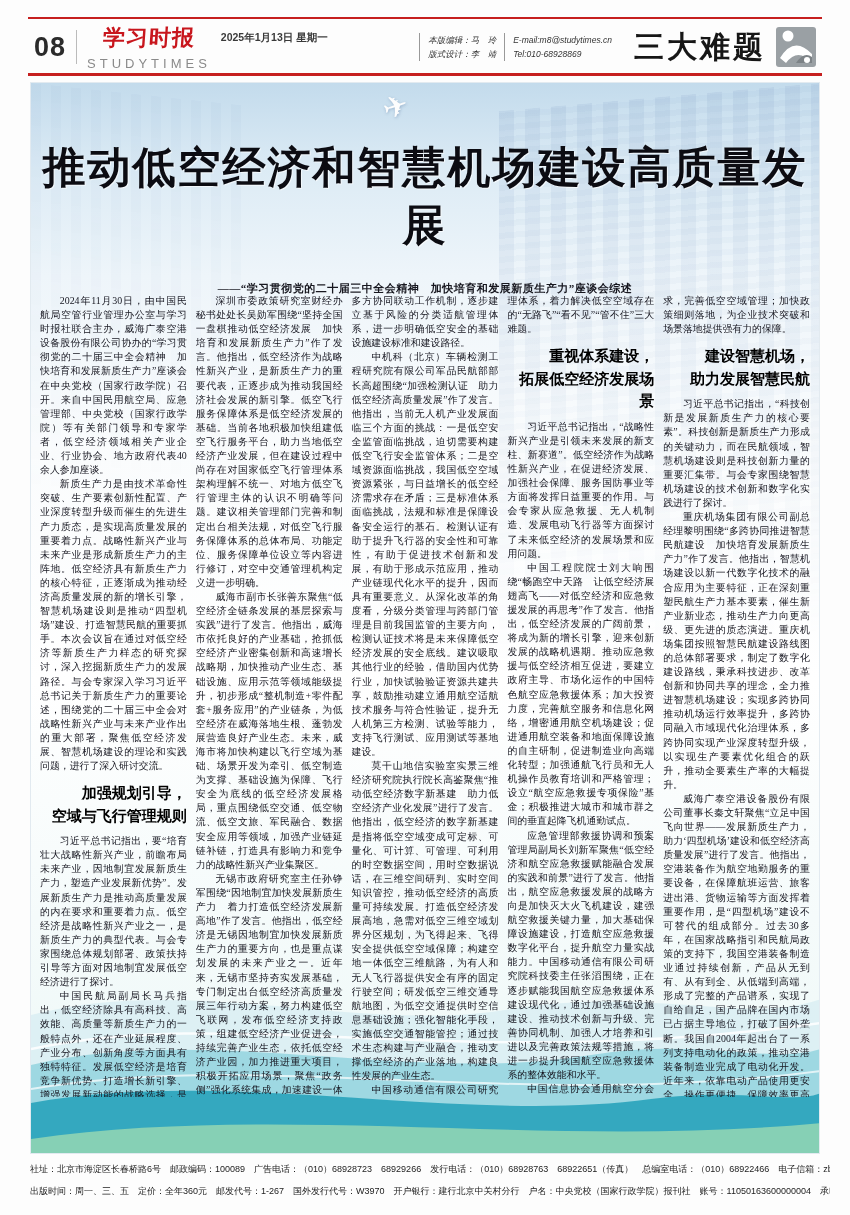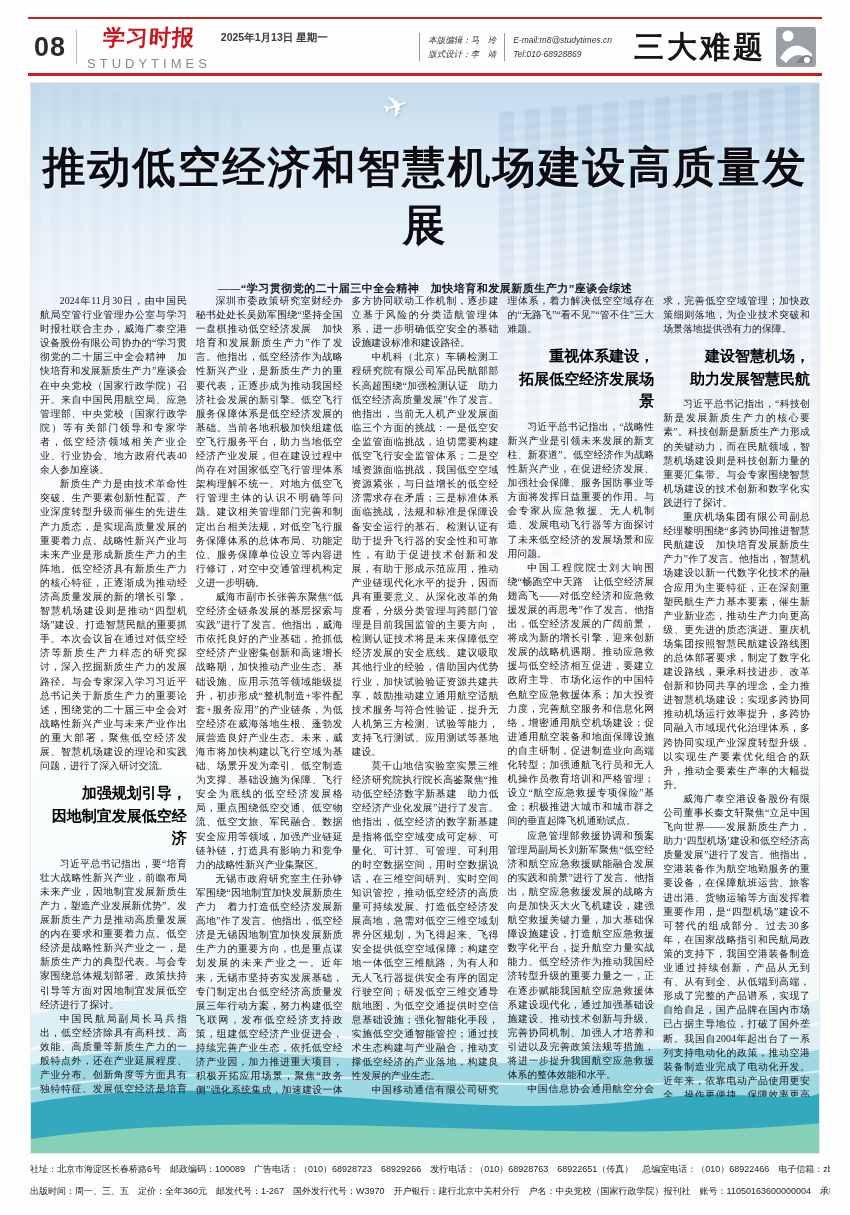--- a/index.html
+++ b/index.html
@@ -113,21 +113,21 @@
 
   <div class="title-block">
     <div class="main-title">推动低空经济和智慧机场建设高质量发展</div>
     <div class="sub-title">——“学习贯彻党的二十届三中全会精神　加快培育和发展新质生产力”座谈会综述</div>
   </div>
 
   <div class="columns">
     <div class="col">
       <p class="para">2024年11月30日，由中国民航局空管行业管理办公室与学习时报社联合主办，威海广泰空港设备股份有限公司协办的“学习贯彻党的二十届三中全会精神　加快培育和发展新质生产力”座谈会在中央党校（国家行政学院）召开。来自中国民用航空局、应急管理部、中央党校（国家行政学院）等有关部门领导和专家学者，低空经济领域相关产业企业、行业协会、地方政府代表40余人参加座谈。</p>
       <p class="para">新质生产力是由技术革命性突破、生产要素创新性配置、产业深度转型升级而催生的先进生产力质态，是实现高质量发展的重要着力点。战略性新兴产业与未来产业是形成新质生产力的主阵地。低空经济具有新质生产力的核心特征，正逐渐成为推动经济高质量发展的新的增长引擎，智慧机场建设则是推动“四型机场”建设、打造智慧民航的重要抓手。本次会议旨在通过对低空经济等新质生产力样态的研究探讨，深入挖掘新质生产力的发展路径。与会专家深入学习习近平总书记关于新质生产力的重要论述，围绕党的二十届三中全会对战略性新兴产业与未来产业作出的重大部署，聚焦低空经济发展、智慧机场建设的理论和实践问题，进行了深入研讨交流。</p>
-      <h3 class="sec-head">加强规划引导，因地制宜发展低空经济</h3>
+      <h3 class="sec-head">加强规划引导，空域与飞行管理规则</h3>
       <p class="para">习近平总书记指出，要“培育壮大战略性新兴产业，前瞻布局未来产业，因地制宜发展新质生产力，塑造产业发展新优势”。发展新质生产力是推动高质量发展的内在要求和重要着力点。低空经济是战略性新兴产业之一，是新质生产力的典型代表。与会专家围绕总体规划部署、政策扶持引导等方面对因地制宜发展低空经济进行了探讨。</p>
       <p class="para">中国民航局副局长马兵指出，低空经济除具有高科技、高效能、高质量等新质生产力的一般特点外，还在产业延展程度、产业分布、创新角度等方面具有独特特征。发展低空经济是培育竞争新优势、打造增长新引擎、增强发展新动能的战略选择，是开辟产业发展新赛道、完善我国现代化产业体系的战略要求，是推动民航高质量发展、谱写交通强国建设民航新篇章的应有之义。实现低空经济高质量发展和高水平安全的良性互动，必须全面贯彻习近平新时代中国特色社会主义思想，深入贯彻落实党的二十大和二十届三中全会精神，完整准确全面贯彻新发展理念，坚持稳中求进工作总基调，强化系统观念、创新思维和底线思维，统筹高质量发展和高水平安全，推动新质生产力加快培育形成。</p>
 
     </div>
     <div class="col">
       <p class="para">深圳市委政策研究室财经办秘书处处长吴勋军围绕“坚持全国一盘棋推动低空经济发展　加快培育和发展新质生产力”作了发言。他指出，低空经济作为战略性新兴产业，是新质生产力的重要代表，正逐步成为推动我国经济社会发展的新引擎。低空飞行服务保障体系是低空经济发展的基础。当前各地积极加快组建低空飞行服务平台，助力当地低空经济产业发展，但在建设过程中尚存在对国家低空飞行管理体系架构理解不统一、对地方低空飞行管理主体的认识不明确等问题。建议相关管理部门完善和制定出台相关法规，对低空飞行服务保障体系的总体布局、功能定位、服务保障单位设立等内容进行修订，对空中交通管理机构定义进一步明确。</p>
       <p class="para">威海市副市长张善东聚焦“低空经济全链条发展的基层探索与实践”进行了发言。他指出，威海市依托良好的产业基础，抢抓低空经济产业密集创新和高速增长战略期，加快推动产业生态、基础设施、应用示范等领域能级提升，初步形成“整机制造+零件配套+服务应用”的产业链条，为低空经济在威海落地生根、蓬勃发展营造良好产业生态。未来，威海市将加快构建以飞行空域为基础、场景开发为牵引、低空制造为支撑、基础设施为保障、飞行安全为底线的低空经济发展格局，重点围绕低空交通、低空物流、低空文旅、军民融合、数据安全应用等领域，加强产业链延链补链，打造具有影响力和竞争力的战略性新兴产业集聚区。</p>
       <p class="para">无锡市政府研究室主任孙铮军围绕“因地制宜加快发展新质生产力　着力打造低空经济发展新高地”作了发言。他指出，低空经济是无锡因地制宜加快发展新质生产力的重要方向，也是重点谋划发展的未来产业之一。近年来，无锡市坚持夯实发展基础，专门制定出台低空经济高质量发展三年行动方案，努力构建低空飞联网，发布低空经济支持政策，组建低空经济产业促进会，持续完善产业生态，依托低空经济产业园，加力推进重大项目，积极开拓应用场景，聚焦“政务侧”强化系统集成，加速建设一体化低空飞行运营服务平台，满足城市治理需求；聚焦“交通侧”强化联运试点，开通“空空联程”航线，联合运营企业推广低空物流服务。</p>
 
     </div>
@@ -136,21 +136,21 @@
       <p class="para">中机科（北京）车辆检测工程研究院有限公司军品民航部部长高超围绕“加强检测认证　助力低空经济高质量发展”作了发言。他指出，当前无人机产业发展面临三个方面的挑战：一是低空安全监管面临挑战，迫切需要构建低空飞行安全监管体系；二是空域资源面临挑战，我国低空空域资源紧张，与日益增长的低空经济需求存在矛盾；三是标准体系面临挑战，法规和标准是保障设备安全运行的基石。检测认证有助于提升飞行器的安全性和可靠性，有助于促进技术创新和发展，有助于形成示范应用，推动产业链现代化水平的提升，因而具有重要意义。从深化改革的角度看，分级分类管理与跨部门管理是目前我国监管的主要方向，检测认证技术将是未来保障低空经济发展的安全底线。建议吸取其他行业的经验，借助国内优势行业，加快试验验证资源共建共享，鼓励推动建立通用航空适航技术服务与符合性验证，提升无人机第三方检测、试验等能力，支持飞行测试、应用测试等基地建设。</p>
       <p class="para">莫干山地信实验室实景三维经济研究院执行院长高鉴聚焦“推动低空经济数字新基建　助力低空经济产业化发展”进行了发言。他指出，低空经济的数字新基建是指将低空空域变成可定标、可量化、可计算、可管理、可利用的时空数据空间，用时空数据说话，在三维空间研判、实时空间知识管控，推动低空经济的高质量可持续发展。打造低空经济发展高地，急需对低空三维空域划界分区规划，为飞得起来、飞得安全提供低空空域保障；构建空地一体低空三维航路，为有人和无人飞行器提供安全有序的固定行驶空间；研发低空三维交通导航地图，为低空交通提供时空信息基础设施；强化智能化手段，实施低空交通智能管控；通过技术生态构建与产业融合，推动支撑低空经济的产业落地，构建良性发展的产业生态。</p>
       <p class="para">中国移动通信有限公司研究院科技委主任张滔围绕“打造数智新能力　共促低空经济高质量发展”作了发言。他指出，我国低空经济发展刚刚起步，发展条件有待完善，低空经济发展仍面临政策法规尚不完善、权责界定不清晰、网络设施覆盖不足、商业模式不清晰、核心技术待突破等诸多挑战。促进低空经济高质量发展需进一步研究并做好如下工作：坚持系统观念，做优顶层设计，加快制定适航标准、空域与飞行管理规则，并确保得到有效执行；坚持问题导向，做强基础底座，加速低空经济飞行安全与网络安全技术研究和标准制定；坚持守正创新，做大产业生态，强化产业链重点环节投资布局，构建产业开放合作平台。</p>
 
     </div>
     <div class="col">
       <p class="para cont">理体系，着力解决低空空域存在的“无路飞”“看不见”“管不住”三大难题。</p>
       <h3 class="sec-head">重视体系建设，拓展低空经济发展场景</h3>
       <p class="para">习近平总书记指出，“战略性新兴产业是引领未来发展的新支柱、新赛道”。低空经济作为战略性新兴产业，在促进经济发展、加强社会保障、服务国防事业等方面将发挥日益重要的作用。与会专家从应急救援、无人机制造、发展电动飞行器等方面探讨了未来低空经济的发展场景和应用问题。</p>
       <p class="para">中国工程院院士刘大响围绕“畅跑空中天路　让低空经济展翅高飞——对低空经济和应急救援发展的再思考”作了发言。他指出，低空经济发展的广阔前景，将成为新的增长引擎，迎来创新发展的战略机遇期。推动应急救援与低空经济相互促进，要建立政府主导、市场化运作的中国特色航空应急救援体系；加大投资力度，完善航空服务和信息化网络，增密通用航空机场建设；促进通用航空装备和地面保障设施的自主研制，促进制造业向高端化转型；加强通航飞行员和无人机操作员教育培训和严格管理；设立“航空应急救援专项保险”基金；积极推进大城市和城市群之间的垂直起降飞机通勤试点。</p>
-      <p class="para">应急管理部救援协调和预案管理局副局长刘新军聚焦“低空经济和航空应急救援赋能融合发展的实践和前景”进行了发言。他指出，航空应急救援发展的战略方向是加快灭大火飞机建设，建强航空救援关键力量，加大基础保障设施建设，打造航空应急救援数字化平台，提升航空力量实战能力。低空经济作为推动我国经济转型升级的重要力量之一，正在逐步赋能我国航空应急救援体系建设现代化，通过加强基础设施建设、推动技术创新与升级、完善协同机制、加强人才培养和引进以及完善政策法规等措施，将进一步提升我国航空应急救援体系的整体效能和水平。</p>
+      <p class="para">应急管理部救援协调和预案管理局副局长刘新军聚焦“低空经济和航空应急救援赋能融合发展的实践和前景”进行了发言。他指出，航空应急救援发展的战略方向是加快灭大火飞机建设，建强航空救援关键力量，加大基础保障设施建设，打造航空应急救援数字化平台，提升航空力量实战能力。中国移动通信有限公司研究院科技委主任张滔围绕，正在逐步赋能我国航空应急救援体系建设现代化，通过加强基础设施建设、推动技术创新与升级、完善协同机制、加强人才培养和引进以及完善政策法规等措施，将进一步提升我国航空应急救援体系的整体效能和水平。</p>
       <p class="para">中国信息协会通用航空分会副会长程丹霖围绕“发展大中型无人机产业　促进低空经济发展”作了发言。他指出，改革开放以来，我们从“行走的中国”发展到“车轮上的中国”，实现了经济的快速增长。低空经济作为新质生产力的典型代表，正推动我们走向“翅膀上的中国”。无人机正在改善着人们的生活，改变着国民经济多个领域的生产方式，成为提高国家综合国力的重要力量。无人机产业是全球新一轮科技革命和产业革命的热点，也是智能时代重要的载体和突破口。当前国内无人机产业呈现出良好发展态势，但也面临着缺乏系统理论和系统建设等难题。推动无人机产业快速健康发展，应明确产业发展重点，加大政策支持力度；加强产业空间布局，加快军民融合；组建产业基金，重点支持重点项目；加强公共研发、信息等平台建设，支持无人机企业发展。</p>
 
     </div>
     <div class="col">
       <p class="para cont">求，完善低空空域管理；加快政策细则落地，为企业技术突破和场景落地提供强有力的保障。</p>
       <h3 class="sec-head">建设智慧机场，助力发展智慧民航</h3>
       <p class="para">习近平总书记指出，“科技创新是发展新质生产力的核心要素”。科技创新是新质生产力形成的关键动力，而在民航领域，智慧机场建设则是科技创新力量的重要汇集带。与会专家围绕智慧机场建设的技术创新和数字化实践进行了探讨。</p>
       <p class="para">重庆机场集团有限公司副总经理黎明围绕“多跨协同推进智慧民航建设　加快培育发展新质生产力”作了发言。他指出，智慧机场建设以新一代数字化技术的融合应用为主要特征，正在深刻重塑民航生产力基本要素，催生新产业新业态，推动生产力向更高级、更先进的质态演进。重庆机场集团按照智慧民航建设路线图的总体部署要求，制定了数字化建设路线，秉承科技进步、改革创新和协同共享的理念，全力推进智慧机场建设；实现多跨协同推动机场运行效率提升，多跨协同融入市域现代化治理体系，多跨协同实现产业深度转型升级，以实现生产要素优化组合的跃升，推动全要素生产率的大幅提升。</p>
       <p class="para">威海广泰空港设备股份有限公司董事长秦文轩聚焦“立足中国　飞向世界——发展新质生产力，助力‘四型机场’建设和低空经济高质量发展”进行了发言。他指出，空港装备作为航空地勤服务的重要设备，在保障航班运营、旅客进出港、货物运输等方面发挥着重要作用，是“四型机场”建设不可替代的组成部分。过去30多年，在国家战略指引和民航局政策的支持下，我国空港装备制造业通过持续创新，产品从无到有、从有到全、从低端到高端，形成了完整的产品谱系，实现了自给自足，国产品牌在国内市场已占据主导地位，打破了国外垄断。我国自2004年起出台了一系列支持电动化的政策，推动空港装备制造业完成了电动化开发。近年来，依靠电动产品使用更安全、操作更便捷、保障效率更高以及运行成本更经济等诸多优势，产品出口额出现爆发式增长，使我国从30年前空港装备的全面输入国转变为全系列产品的输出国。未来，中国空港装备制造业将依托良好的电动化基础，紧密结合国内无人驾驶、车联网等智能化技术的蓬勃发展，不断推进技术创新，从“绿色装备”进一步向“智慧装备”迈进，为机场提供电动化智能化的系统性解决方案，从“装备供应商”转变为“智慧解决方案提供商”，更好地服务我国低空经济和智慧机场建设，为助推世界民航业的高质量发展，贡献中国力量。</p>
 

